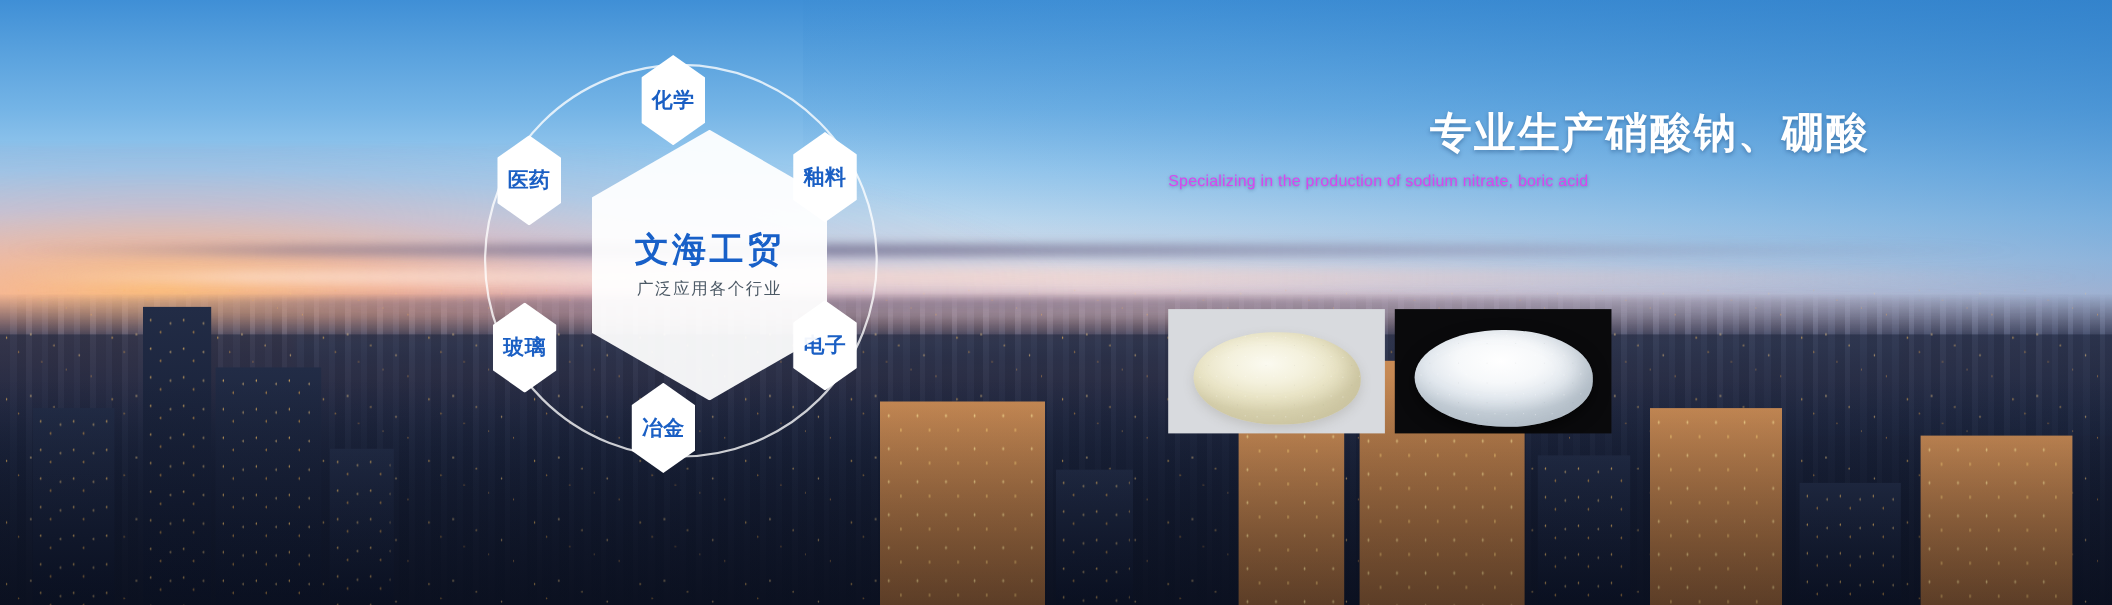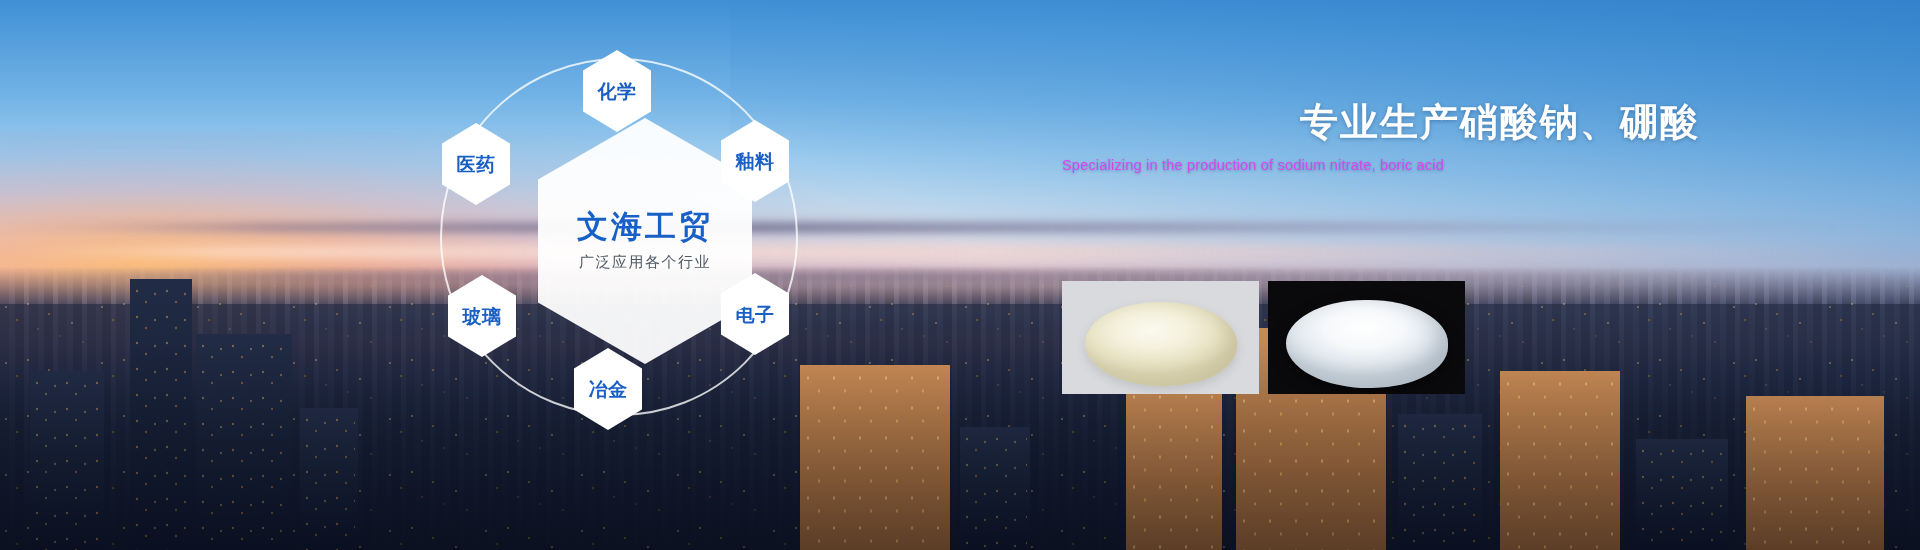--- a/index.html
+++ b/index.html
@@ -132,42 +132,42 @@
   }
 
   .hex{
     position:absolute;
     background:#ffffff;
     -webkit-clip-path:polygon(50% 0%,100% 25%,100% 75%,50% 100%,0% 75%,0% 25%);
             clip-path:polygon(50% 0%,100% 25%,100% 75%,50% 100%,0% 75%,0% 25%);
     display:flex;flex-direction:column;align-items:center;justify-content:center;
   }
   .hex.small{
-    width:68px;height:82px;
+    width:58px;height:82px;
   }
   .hex.small span{
     color:#1a5fc4;font-weight:bold;font-size:19px;letter-spacing:.5px;
     white-space:nowrap;line-height:1;
   }
   .hex.center{
     width:214px;height:246px;
     left:108px;top:108px;
     background:rgba(255,255,255,.94);
   }
   .hex.center .title{
     color:#1860c8;font-weight:bold;font-size:31px;letter-spacing:3px;
     line-height:1.1;white-space:nowrap;
   }
   .hex.center .sub{
     color:#4d5a66;font-size:15px;letter-spacing:1.5px;margin-top:9px;white-space:nowrap;
   }
 
   
   .h-huaxue{left:153px;top:40px;}
-  .h-yiyao{left:12px;top:113px;text-align:center;}
+  .h-yiyao{left:22px;top:113px;text-align:center;}
   .h-youliao{left:291px;top:110px;}
   .h-boli{left:18px;top:265px;}
   .h-dianzi{left:291px;top:263px;align-items:center;}
   .h-yejin{left:144px;top:338px;}
 
   
   .copy{position:absolute;left:1060px;top:100px;width:640px;}
   .headline{
     color:#ffffff;font-weight:bold;font-size:38px;letter-spacing:2px;
     line-height:1.2;margin:0;

